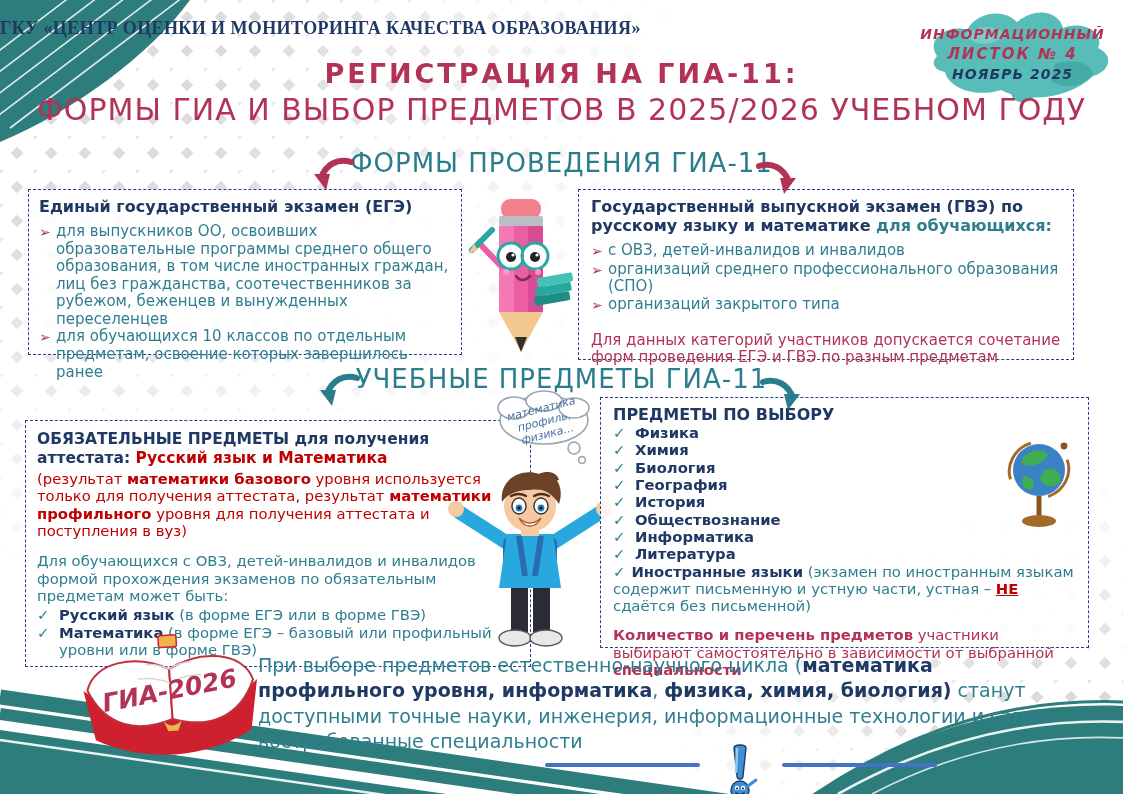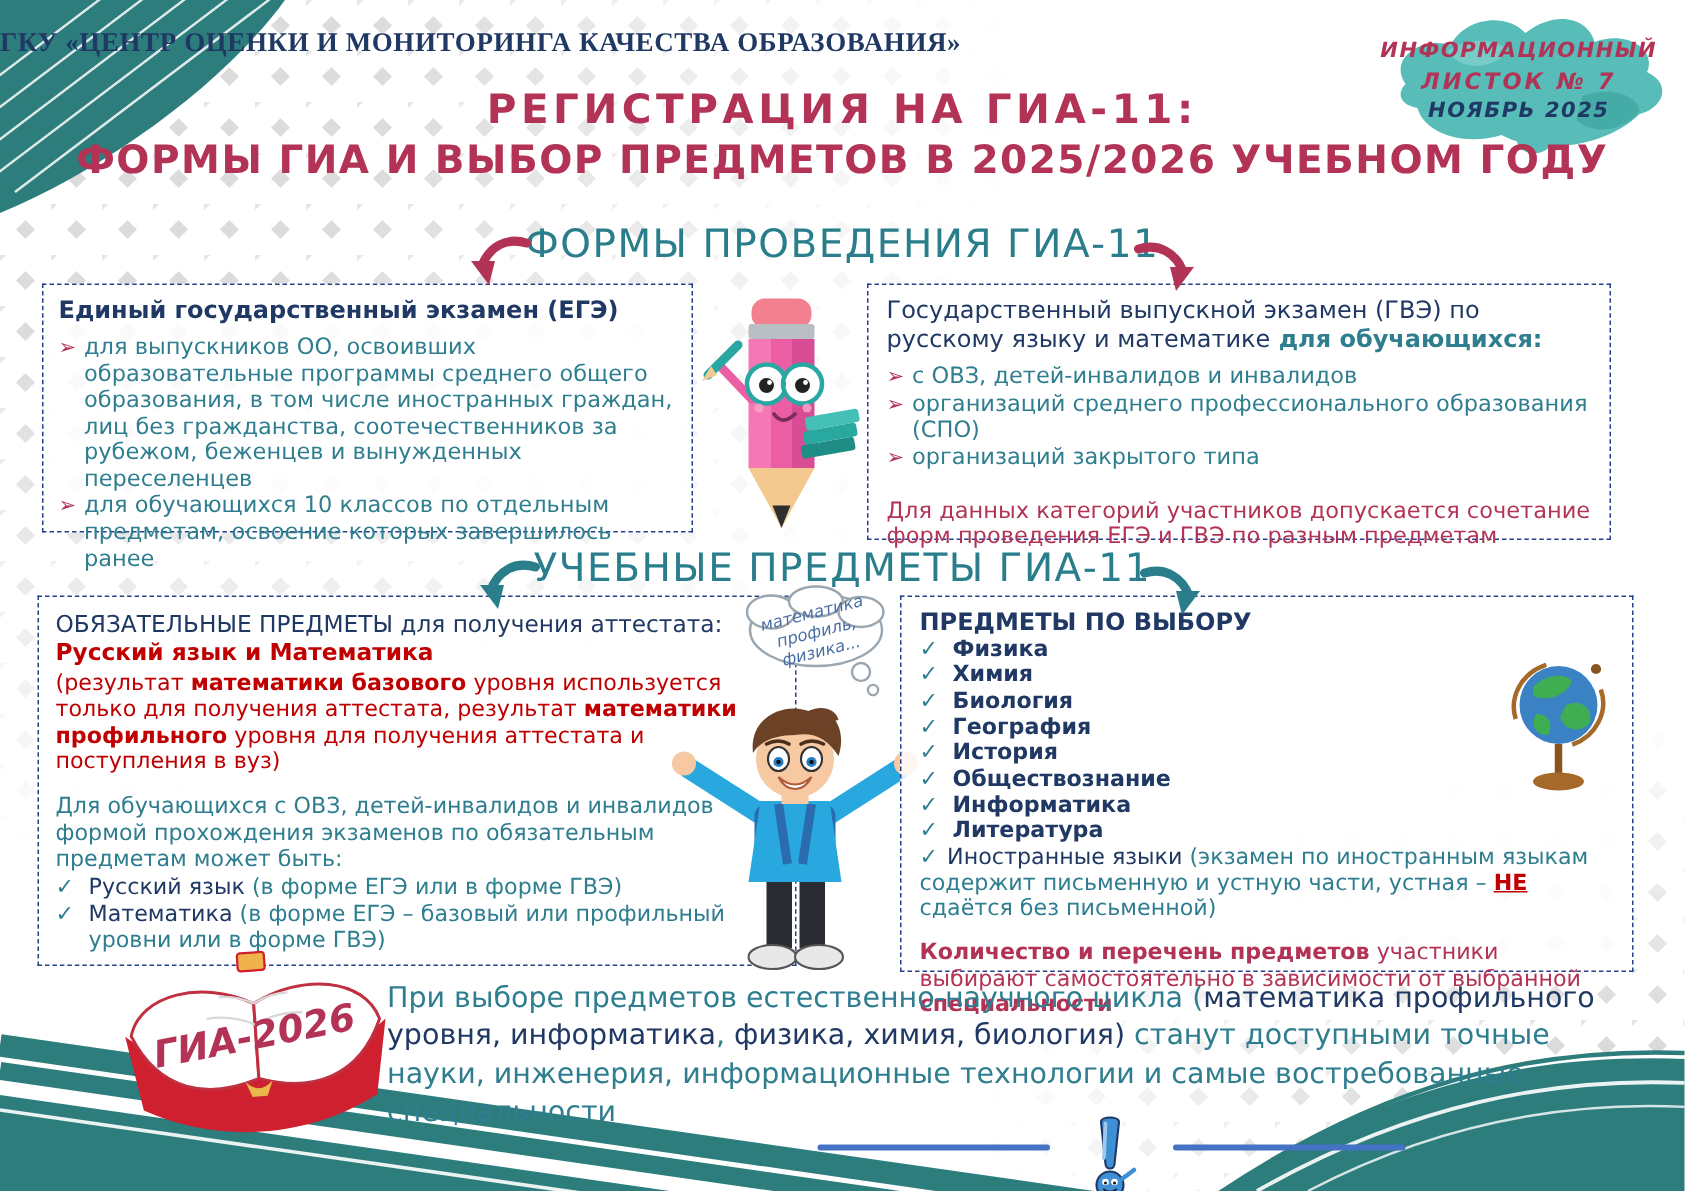--- a/index.html
+++ b/index.html
@@ -19,51 +19,51 @@
     font-family:"Liberation Serif","DejaVu Serif",serif;font-weight:bold;
     font-size:18px;letter-spacing:.4px;color:var(--navy);z-index:2}
   #badge{left:905px;top:0;width:215px;height:118px;z-index:2}
   #badge .map{position:absolute;left:0;top:0}
   #badge .t{position:absolute;width:100%;text-align:center;font-style:italic;font-weight:bold}
   #badge .b1{top:26px;font-size:14px;color:var(--crimson);letter-spacing:1px}
   #badge .b2{top:45px;font-size:15px;color:var(--crimson);letter-spacing:2px}
   #badge .b3{top:66px;font-size:14px;color:var(--navy);letter-spacing:1px}
   #title1{left:0;top:58px;width:1123px;text-align:center;font-size:27px;font-weight:bold;
     letter-spacing:3px;color:var(--crimson);z-index:2}
-  #title2{left:0;top:92px;width:1123px;text-align:center;font-size:26px;font-weight:bold;
+  #title2{left:0;top:92px;width:1123px;text-align:center;font-size:30px;font-weight:normal;
     letter-spacing:1px;color:var(--crimson);z-index:2}
   
   .section-head{width:1123px;text-align:center;font-size:26px;letter-spacing:1px;
     color:var(--teal-head);z-index:2}
   #head1{left:0;top:148px}
   #head2{left:0;top:364px}
   .swoosh{z-index:3}
   
   .box{border:1.6px dashed var(--border);background:rgba(255,255,255,.85);z-index:2;
     color:var(--teal-text);font-size:15px;line-height:1.17}
   .box .box-title{text-align:left;font-weight:bold;color:var(--navy);font-size:16px;line-height:1.2}
   #ege-box{left:28px;top:189px;width:434px;height:166px;padding:7px 10px}
   #gve-box{left:578px;top:189px;width:496px;height:171px;padding:7px 12px}
-  #mand-box{left:25px;top:397px;width:506px;height:247px;padding:9px 11px;font-size:14.8px}
+  #mand-box{left:25px;top:420px;width:506px;height:247px;padding:9px 11px;font-size:14.8px}
   #choice-box{left:600px;top:397px;width:489px;height:251px;padding:7px 12px;font-size:14.8px}
   .blist{list-style:none;margin-top:7px}
   .blist li{display:flex}
   .blist .mk{color:var(--crimson);font-weight:bold;width:17px;flex:0 0 17px;font-size:14px;line-height:1.3}
   .clist{list-style:none}
   .clist li{display:flex}
   .clist .mk{color:var(--teal-text);width:22px;flex:0 0 22px;font-weight:bold}
   .clist .it{color:var(--navy);font-weight:bold}
   #gve-box .note{margin-top:18px;color:var(--crimson)}
   #mand-box .p1{margin-top:3px}
   #mand-box .p2{margin-top:13px;margin-bottom:2px}
   #choice-box .box-title{margin-bottom:0}
   #choice-box .clist{position:relative;z-index:2}
   #choice-box .note{margin-top:12px}
   
-  .run.navy-bold{color:var(--navy);font-weight:normal}
+  .run.navy-bold{color:var(--navy);font-weight:bold}
   .run.teal{color:var(--teal-text)}
   .run.red{color:var(--red)}
   .run.red-bold{color:var(--red);font-weight:bold}
   .run.red-bold-u{color:var(--red);font-weight:bold;text-decoration:underline}
   .run.crimson{color:var(--crimson)}
   .run.crimson-bold{color:var(--crimson);font-weight:bold}
   
   #pencil{left:464px;top:194px;width:110px;height:172px;z-index:2}
   #bubble{left:492px;top:390px;width:110px;height:78px;z-index:2}
   #boy{left:447px;top:466px;width:166px;height:184px;z-index:2}
@@ -141,21 +141,21 @@
 <div id="org-title" class="abs">ГКУ «ЦЕНТР ОЦЕНКИ И МОНИТОРИНГА КАЧЕСТВА ОБРАЗОВАНИЯ»</div>
 
 <div id="badge" class="abs">
   <svg class="map" width="215" height="118" viewBox="0 0 215 118">
     <path d="M32,56 C20,38 44,24 62,30 C72,12 98,8 112,22 C132,6 154,12 158,28 C178,20 200,32 193,48 C210,56 204,72 188,76 C166,98 122,104 96,90 C70,98 44,88 40,72 C28,70 26,62 32,56 Z" fill="#58bdb9"></path>
     <path d="M150,64 C166,58 186,62 188,74 C178,88 156,90 146,80 Z" fill="#3da49f" opacity="0.7"></path>
     <path d="M60,34 C72,26 92,24 100,34 C92,46 68,48 60,34 Z" fill="#7fd0cc" opacity="0.8"></path>
     <path d="M106,92 C114,88 126,90 128,98 C120,106 106,102 106,92 Z" fill="#58bdb9"></path>
   </svg>
   <div class="t b1">ИНФОРМАЦИОННЫЙ</div>
-  <div class="t b2">ЛИСТОК № 7</div>
+  <div class="t b2">ЛИСТОК № 4</div>
   <div class="t b3">НОЯБРЬ 2025</div>
 </div>
 
 <div id="title1" class="abs">РЕГИСТРАЦИЯ НА ГИА-11:</div>
 <div id="title2" class="abs">ФОРМЫ ГИА И ВЫБОР ПРЕДМЕТОВ В 2025/2026 УЧЕБНОМ ГОДУ</div>
 
 <div id="head1" class="abs section-head">ФОРМЫ ПРОВЕДЕНИЯ ГИА-11</div>
 <svg class="abs swoosh" style="left:312px;top:156px;color:var(--crimson)" width="42" height="38" viewBox="0 0 42 38">
   <path d="M39,6 C26,2 14,8 9,22" stroke="currentColor" stroke-width="6" fill="none" stroke-linecap="round"></path>
   <polygon points="2,18 14,34 18,18" fill="currentColor"></polygon>

